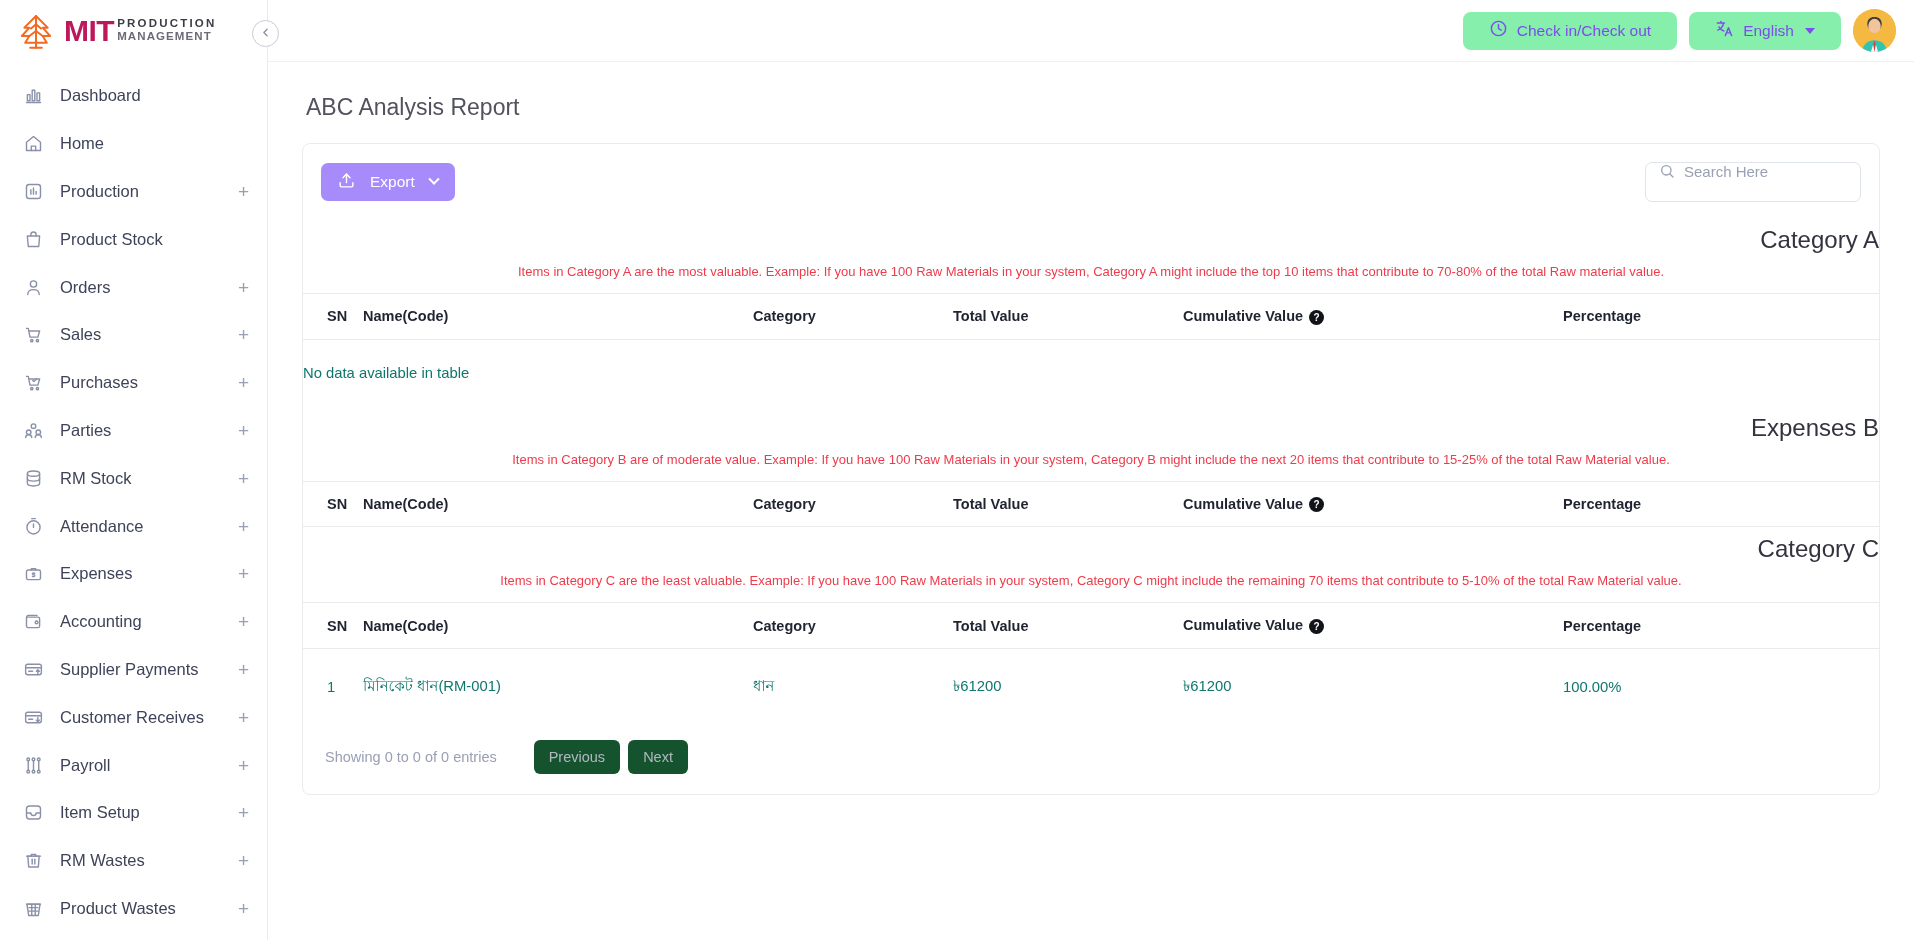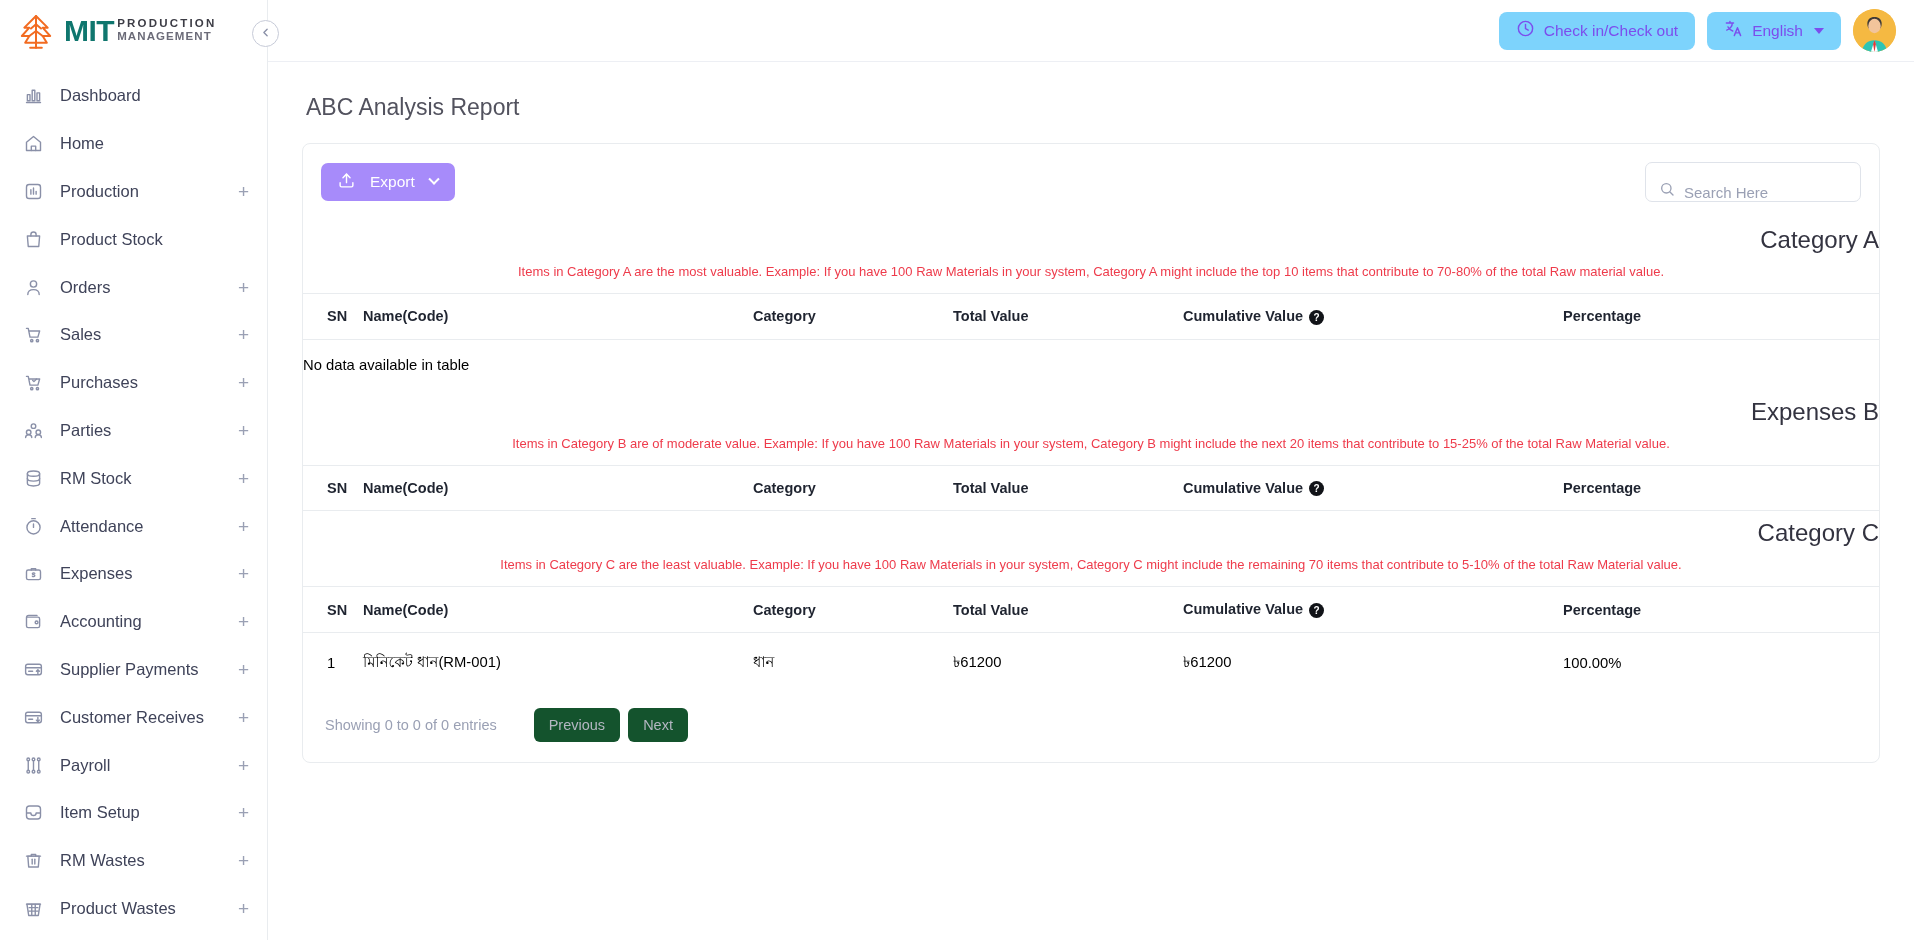--- a/index.html
+++ b/index.html
@@ -12,21 +12,21 @@
 
   
   .sidebar {
     width: 268px; height: 940px; background: #ffffff;
     border-right: 1px solid #e9ecef; flex: 0 0 268px;
     display: flex; flex-direction: column; position: relative;
   }
   .brand { height: 62px; display: flex; align-items: center; padding: 0 0 0 16px; gap: 8px; }
   .brand-logo { width: 40px; height: 40px; flex: 0 0 40px; }
   .brand-text { display: flex; align-items: flex-start; gap: 3px; }
-  .brand-mit { font-size: 30px; font-weight: 800; color: #0f766e; letter-spacing: -0.5px; line-height: 30px; }
+  .brand-mit { font-size: 30px; font-weight: 800; color: #be185d; letter-spacing: -0.5px; line-height: 30px; }
   .brand-sub { display: flex; flex-direction: column; padding-top: 1px; }
   .brand-sub span { font-size: 11.5px; font-weight: 700; color: #3c3c45; letter-spacing: 2.2px; line-height: 13px; }
   .brand-sub span.l2 { color: #6b6b78; letter-spacing: 1.1px; }
 
   .collapse-btn {
     position: absolute; left: 252px; top: 20px; width: 27px; height: 27px;
     border-radius: 50%; background: #ffffff; border: 1.5px solid #c7cbd8;
     display: flex; align-items: center; justify-content: center; cursor: pointer; z-index: 20;
   }
 
@@ -40,22 +40,22 @@
   .nav-label { font-size: 16.5px; color: #3f4359; flex: 1; white-space: nowrap; }
   .nav-plus { font-size: 19px; color: #9aa0b4; line-height: 1; font-weight: 400; }
 
   
   .main { flex: 1; display: flex; flex-direction: column; background: #ffffff; min-width: 0; }
   .topbar {
     height: 62px; display: flex; align-items: center; justify-content: flex-end;
     padding: 0 18px 0 0; gap: 12px; background: #fff; border-bottom: 1px solid #edeff4;
   }
   .pill {
-    display: flex; align-items: center; gap: 9px; height: 38px; padding: 0 17px;
-    background: #7dd3fc; border-radius: 8px; color: #7c4ded; font-size: 15.5px; cursor: pointer;
+    display: flex; align-items: center; gap: 9px; height: 38px; padding: 0 26px;
+    background: #86efac; border-radius: 8px; color: #7c4ded; font-size: 15.5px; cursor: pointer;
   }
   .pill svg { width: 19px; height: 19px; }
   .caret { width: 0; height: 0; border-left: 5px solid transparent; border-right: 5px solid transparent; border-top: 6px solid #7c4ded; margin-left: 2px; }
   .avatar {
     width: 43px; height: 43px; border-radius: 50%; overflow: hidden;
     background: #f5b942; flex: 0 0 43px; cursor: pointer; position: relative;
   }
 
   .content { flex: 1; background: #ffffff; padding: 22px 34px 0 34px; overflow: hidden; }
   .page-title { font-size: 23px; color: #52525e; font-weight: 400; margin: 10px 0 22px 4px; }
@@ -64,39 +64,39 @@
   .card-top { display: flex; align-items: center; justify-content: space-between; padding: 18px 18px 16px 18px; }
   .export-btn {
     display: flex; align-items: center; gap: 15px; background: #a78bfa; color: #fff;
     border: none; border-radius: 7px; height: 38px; padding: 0 17px; font-size: 15.5px;
     cursor: pointer; font-family: inherit;
   }
   .export-btn svg { width: 17px; height: 17px; }
   .chev { width: 8px; height: 8px; border-right: 2px solid #fff; border-bottom: 2px solid #fff; transform: rotate(45deg) translate(-2px,-2px); }
 
   .search-box {
-    display: flex; align-items: flex-end; gap: 9px; border: 1px solid #dfe3ea; border-radius: 7px;
+    display: flex; align-items: flex-start; gap: 9px; border: 1px solid #dfe3ea; border-radius: 7px;
     height: 40px; width: 216px; padding: 0 13px; background: #fff;
   }
   .search-box svg { width: 16px; height: 16px; color: #9aa0b4; flex: 0 0 16px; }
   .search-box input {
     border: none; outline: none; font-size: 15px; color: #3f4359; width: 100%;
     font-family: inherit; background: transparent;
   }
   .search-box input::placeholder { color: #9aa0b4; }
 
   .cat-title { text-align: right; font-size: 24px; color: #333340; font-weight: 400; padding: 8px 0 10px 0; }
   .cat-desc { text-align: center; font-size: 13px; color: #ee3b4b; padding: 0 20px 14px 20px; }
 
   table.tbl { width: 100%; border-collapse: collapse; table-layout: fixed; }
   table.tbl th {
     text-align: left; font-size: 14.5px; color: #1f2430; font-weight: 700;
     padding: 14px 0 14px 0; border-top: 1px solid #e9ecef; border-bottom: 1px solid #e9ecef;
   }
-  table.tbl td { font-size: 14.8px; color: #000000; padding: 17px 0; }
+  table.tbl td { font-size: 14.8px; color: #0f766e; padding: 25px 0; }
   .c-sn { width: 60px; padding-left: 24px !important; }
   .c-name { width: 390px; }
   .c-cat { width: 200px; }
   .c-total { width: 230px; }
   .c-cum { width: 380px; }
   .c-pct { width: auto; }
   .help-badge {
     display: inline-flex; align-items: center; justify-content: center;
     width: 15px; height: 15px; border-radius: 50%; background: #111318; color: #fff;
     font-size: 10px; font-weight: 700; margin-left: 6px; vertical-align: middle; cursor: pointer;

